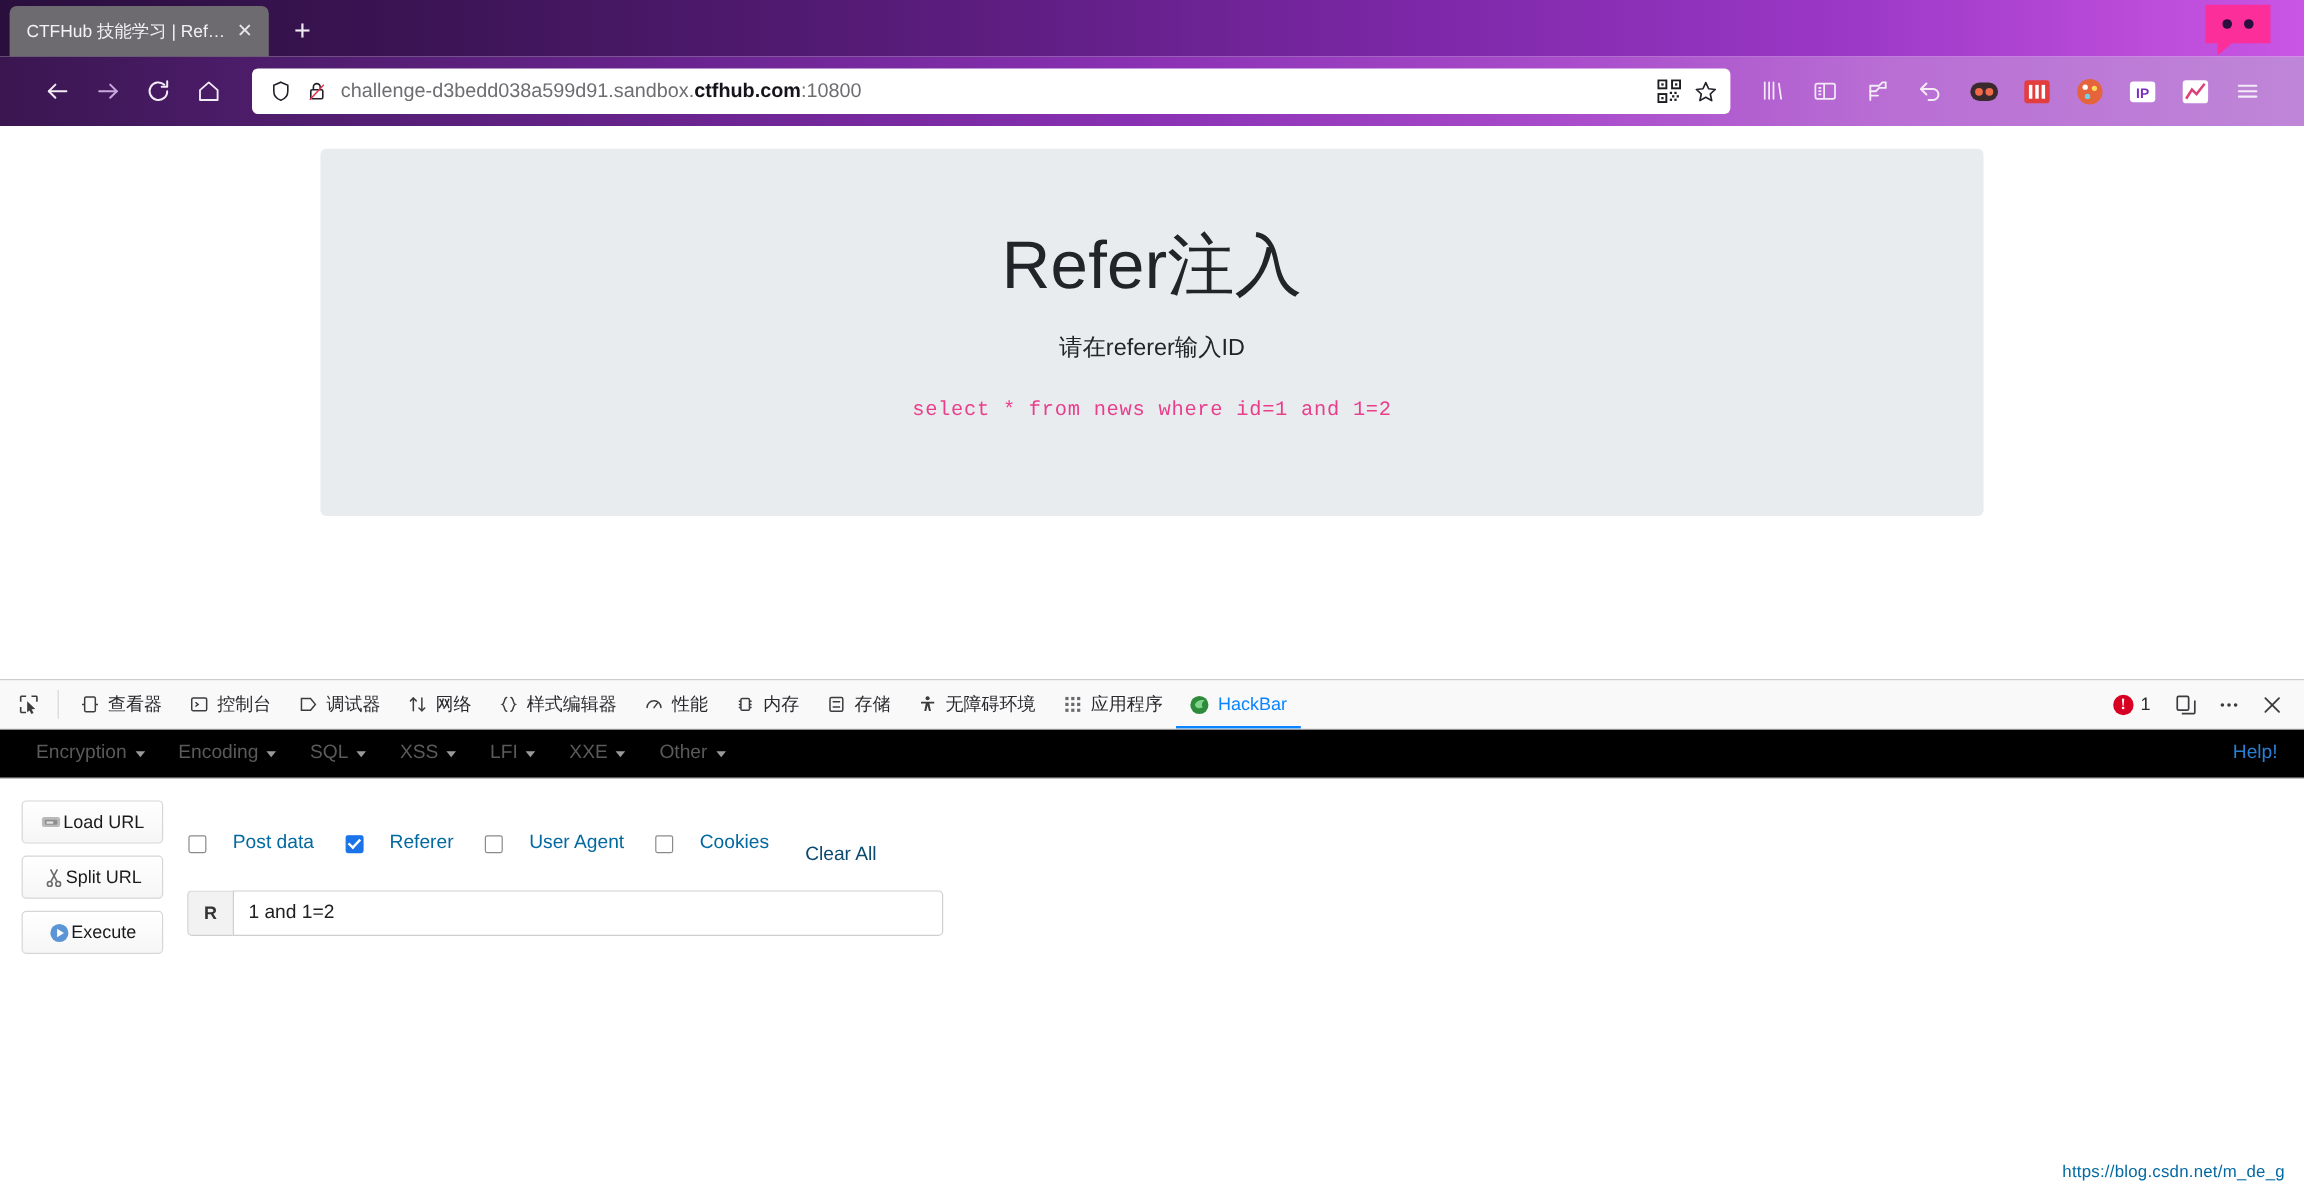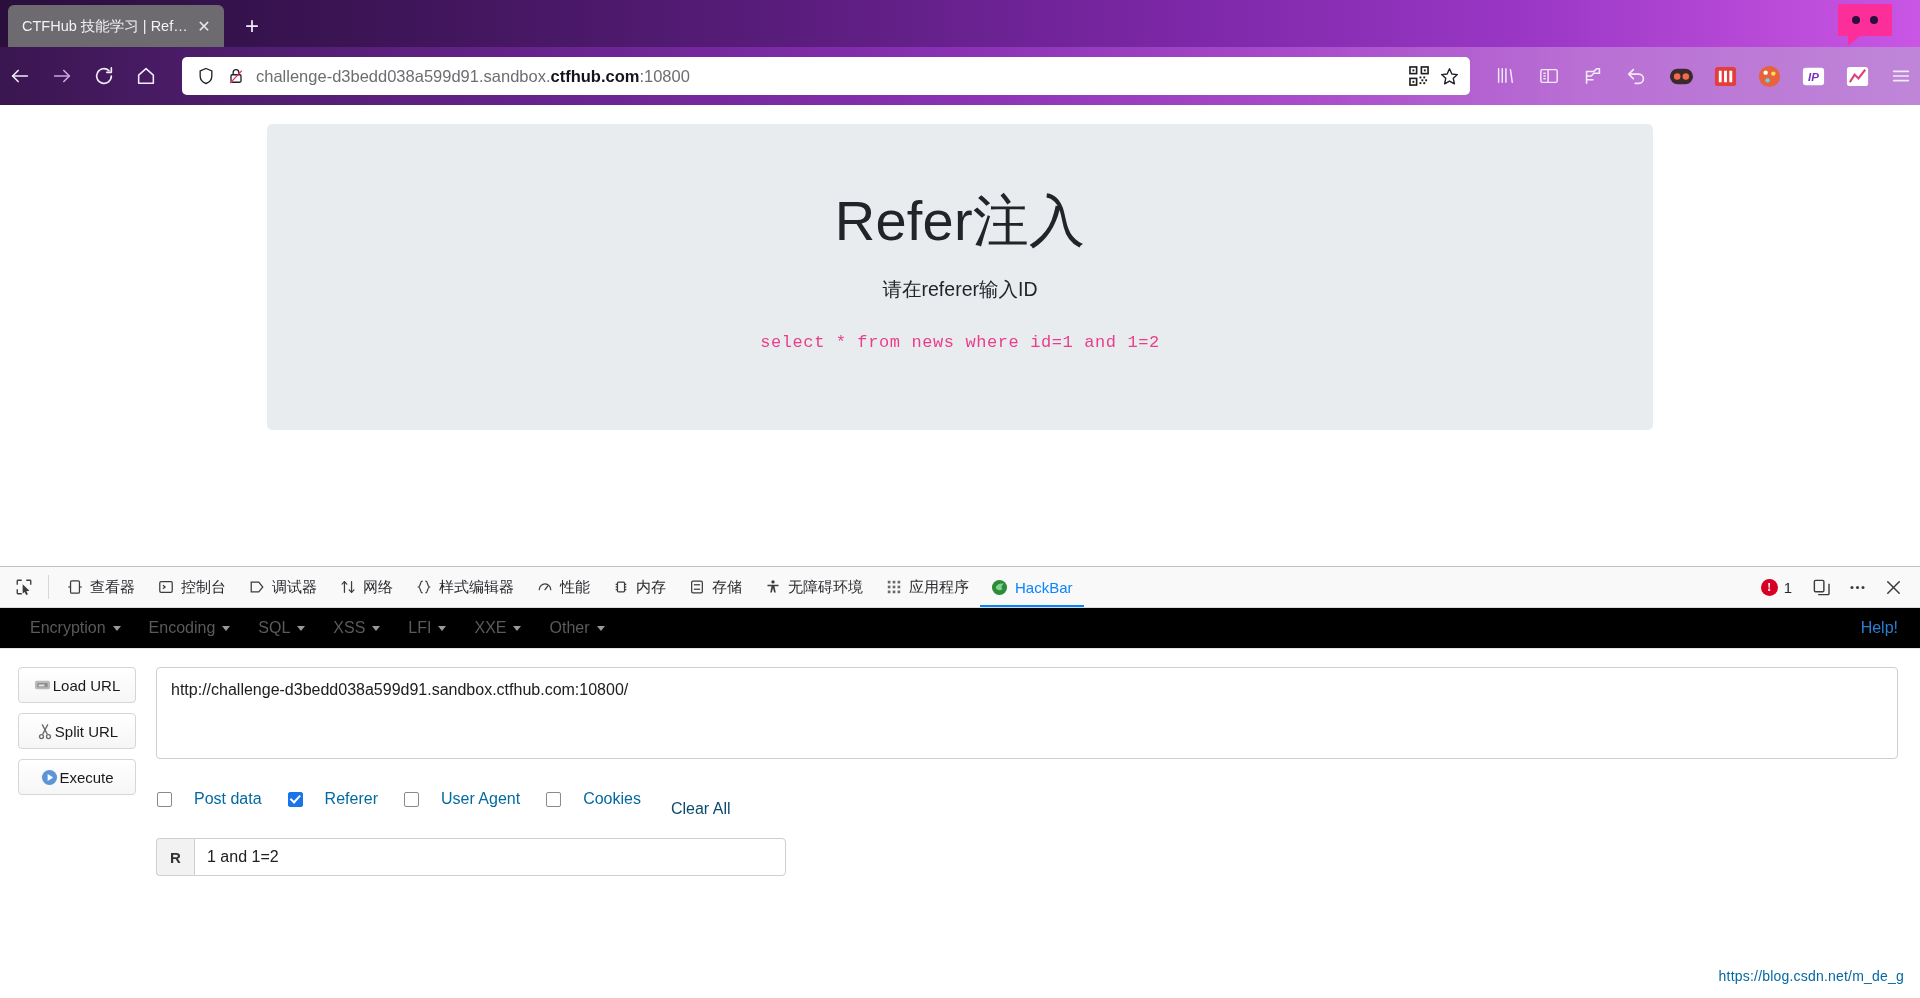--- a/index.html
+++ b/index.html
@@ -48,21 +48,21 @@
     width: 110px; height: 47px;
     display: flex; align-items: center; justify-content: center;
   }
 
   
   .navbar {
     height: 58px;
     background: linear-gradient(90deg, #3a1650 0%, #4b1c68 10%, #6a2490 30%, #8a31b4 50%, #a94ccb 68%, #b96ed4 82%, #bf86d8 100%);
     display: flex;
     align-items: center;
-    padding: 0 0;
+    padding: 0 28px;
     gap: 2px;
   }
   .navbtn {
     width: 40px; height: 40px; border-radius: 4px;
     display: flex; align-items: center; justify-content: center;
     color: #f2ecf6; flex: none;
   }
   .navbtn.dim { color: #c9a9dc; }
   .urlbar {
     flex: 1;
@@ -80,21 +80,21 @@
     flex: 1;
     font-size: 16.5px;
     color: #6d6d72;
     white-space: nowrap;
     overflow: hidden;
     min-width: 0;
   }
   .url-text .host { color: #15141a; font-weight: 600; }
   .url-icon { flex: none; display: flex; align-items: center; justify-content: center; }
   .toolbar-right { display: flex; align-items: center; gap: 6px; flex: none; }
-  .ext { width: 38px; height: 38px; border-radius: 4px; display: flex; align-items: center; justify-content: center; flex: none; font-style: italic; }
+  .ext { width: 38px; height: 38px; border-radius: 4px; display: flex; align-items: center; justify-content: center; flex: none; }
 
   
   .page {
     height: 461px;
     background: #ffffff;
     padding-top: 19px;
   }
   .jumbotron {
     margin: 0 267px;
     background: #e9ecef;
@@ -678,21 +678,20 @@
             <svg width="17" height="17" viewBox="0 0 18 18">
                 <circle cx="9" cy="9" r="8" fill="#5b95d6"></circle>
                 <polygon points="7,5.2 13,9 7,12.8" fill="#ffffff"></polygon>
               </svg>
           </span>
           <span>Execute</span>
         </div>
       </div>
 
       <div class="hb-rightcol">
-        <textarea class="hb-textarea" spellcheck="false" placeholder="" style="">http://challenge-d3bedd038a599d91.sandbox.ctfhub.com:10800/</textarea>
 
         <div class="hb-checkrow">
           <label class="hb-check">
             <span class="cbox"></span>
             <span>Post data</span>
           </label>
           <label class="hb-check">
             <span class="cbox checked"></span>
             <span>Referer</span>
           </label>

